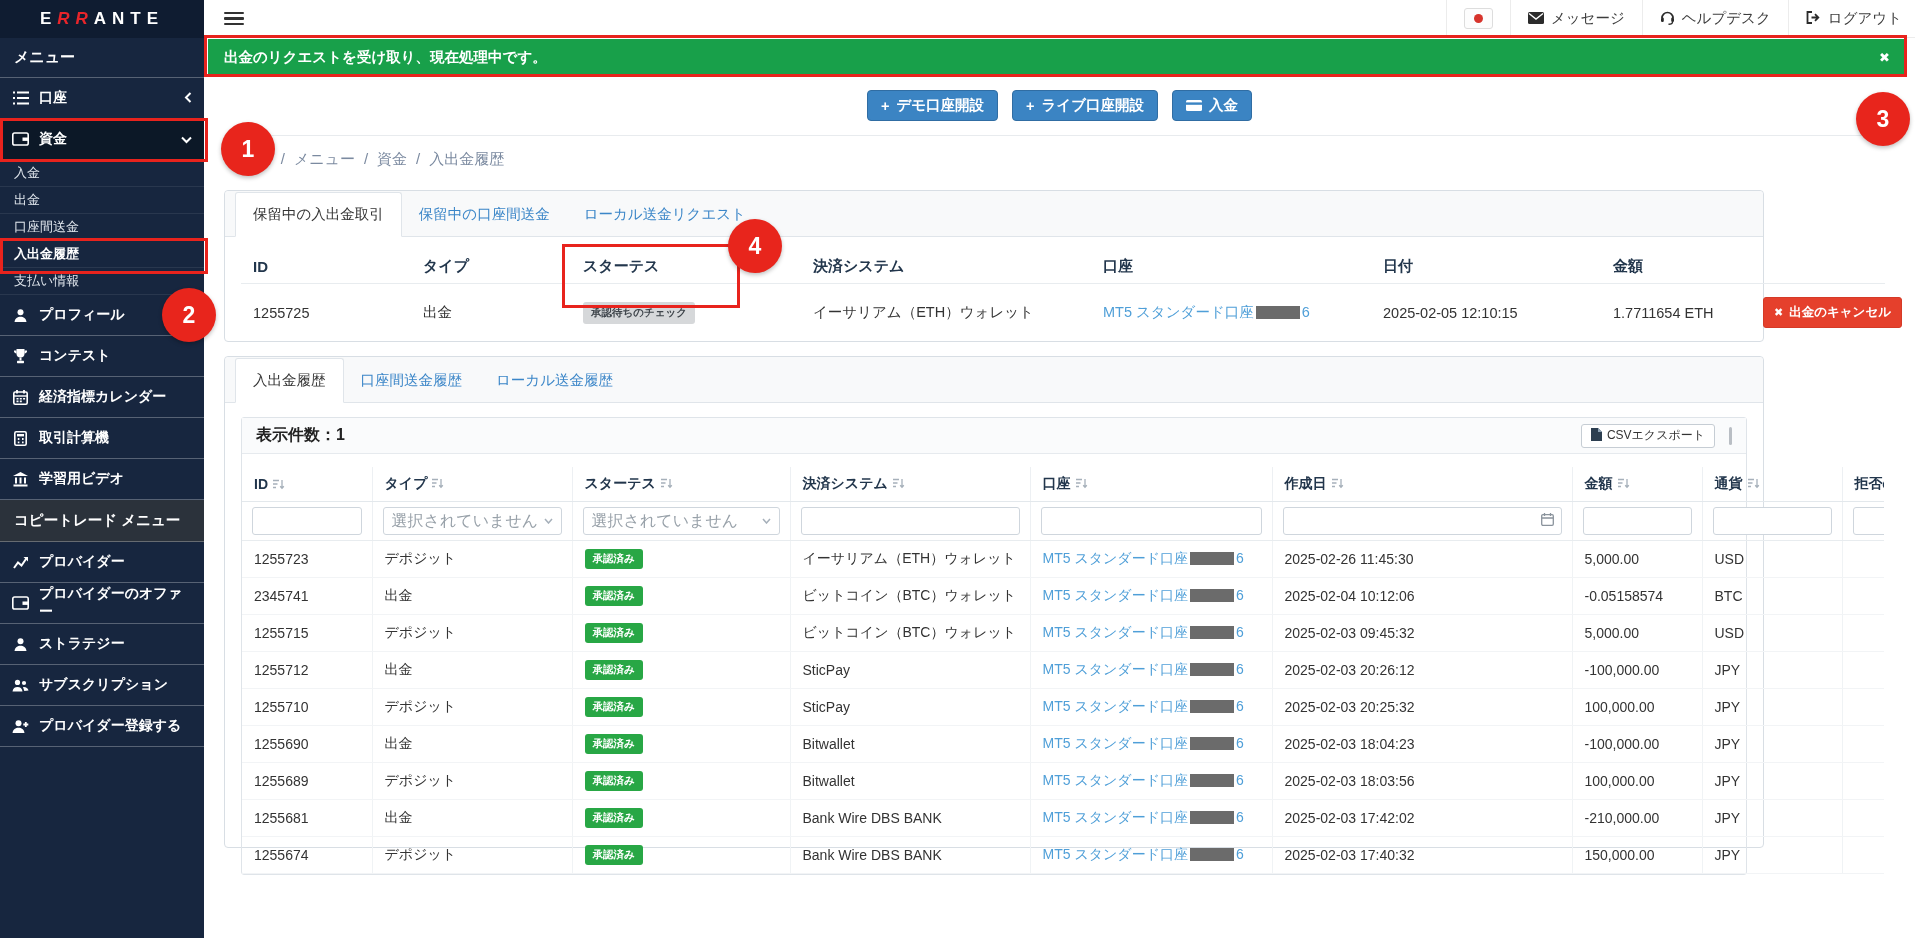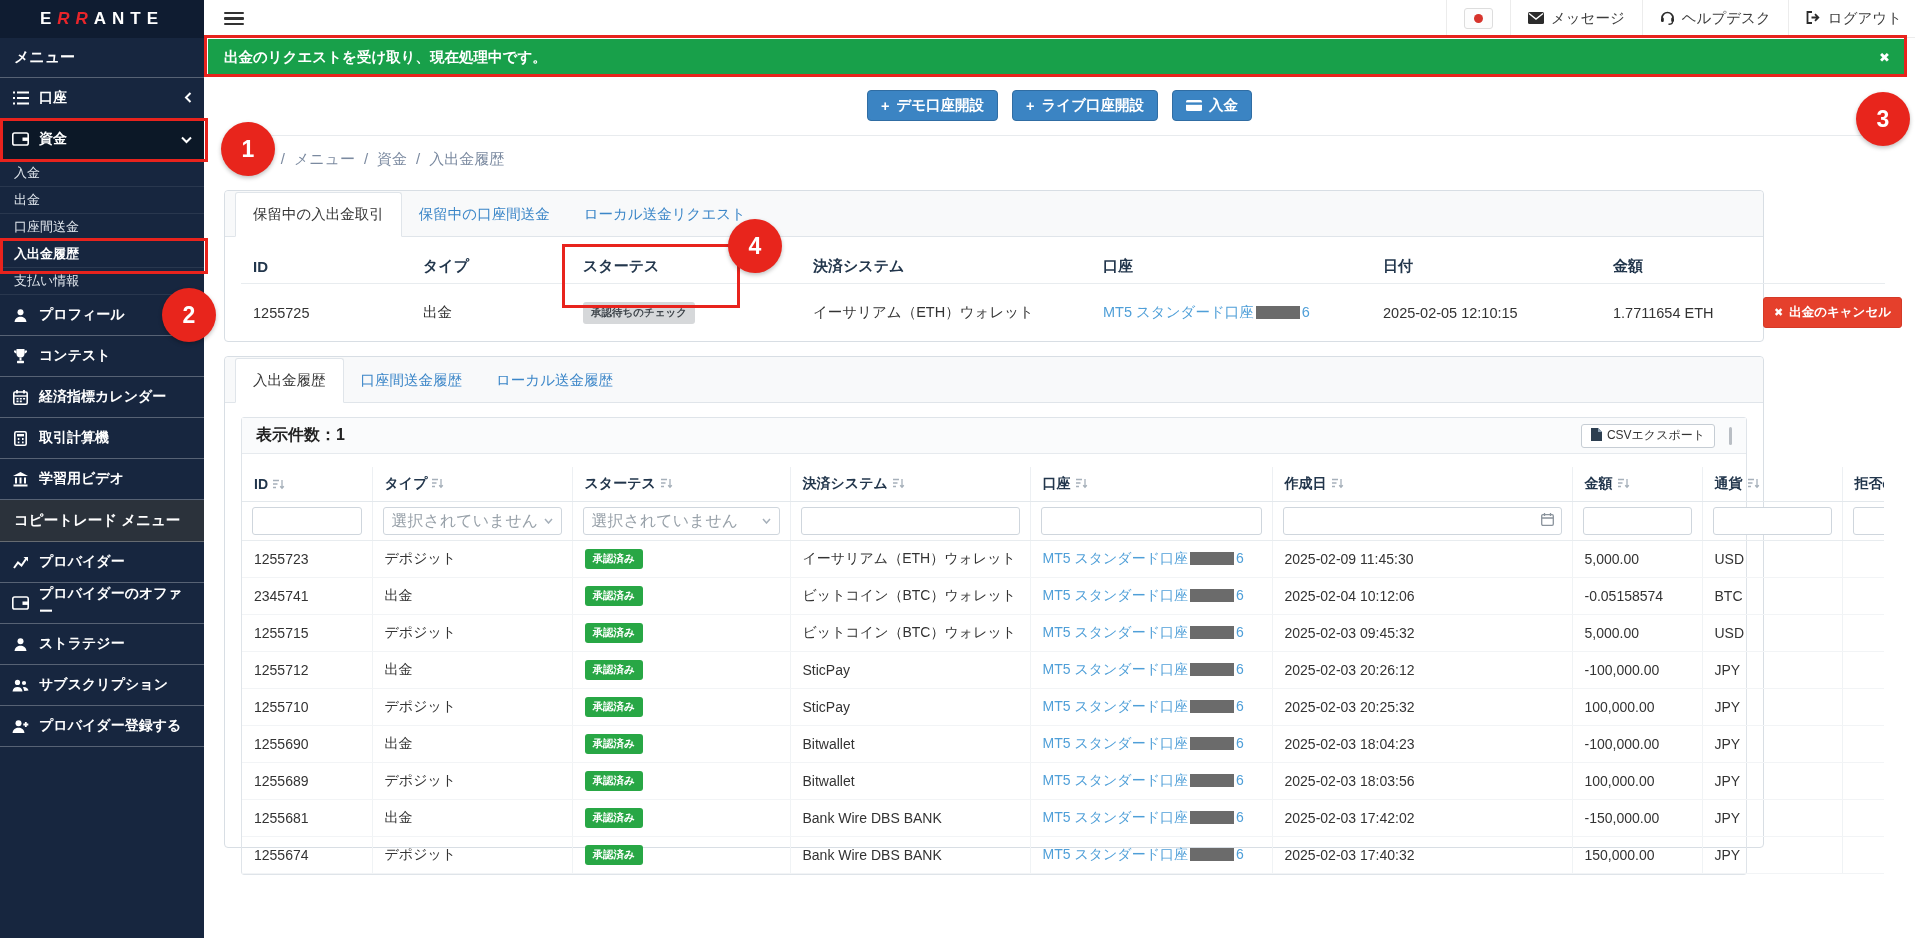--- a/index.html
+++ b/index.html
@@ -456,21 +456,21 @@
               <td><input class="finput" type="text" style=""></td>
             </tr>
           </thead>
           <tbody>
             <tr>
               <td>1255723</td>
               <td>デポジット</td>
               <td><span class="badge-green">承認済み</span></td>
               <td>イーサリアム（ETH）ウォレット</td>
               <td><a class="acct"><span>MT5 スタンダード口座</span><span class="redact"></span><span>6</span></a></td>
-              <td>2025-02-09 11:45:30</td>
+              <td>2025-02-26 11:45:30</td>
               <td>5,000.00</td>
               <td>USD</td>
               <td></td>
             </tr>
             <tr>
               <td>2345741</td>
               <td>出金</td>
               <td><span class="badge-green">承認済み</span></td>
               <td>ビットコイン（BTC）ウォレット</td>
               <td><a class="acct"><span>MT5 スタンダード口座</span><span class="redact"></span><span>6</span></a></td>
@@ -534,21 +534,21 @@
               <td>JPY</td>
               <td></td>
             </tr>
             <tr>
               <td>1255681</td>
               <td>出金</td>
               <td><span class="badge-green">承認済み</span></td>
               <td>Bank Wire DBS BANK</td>
               <td><a class="acct"><span>MT5 スタンダード口座</span><span class="redact"></span><span>6</span></a></td>
               <td>2025-02-03 17:42:02</td>
-              <td>-150,000.00</td>
+              <td>-210,000.00</td>
               <td>JPY</td>
               <td></td>
             </tr>
             <tr>
               <td>1255674</td>
               <td>デポジット</td>
               <td><span class="badge-green">承認済み</span></td>
               <td>Bank Wire DBS BANK</td>
               <td><a class="acct"><span>MT5 スタンダード口座</span><span class="redact"></span><span>6</span></a></td>
               <td>2025-02-03 17:40:32</td>

